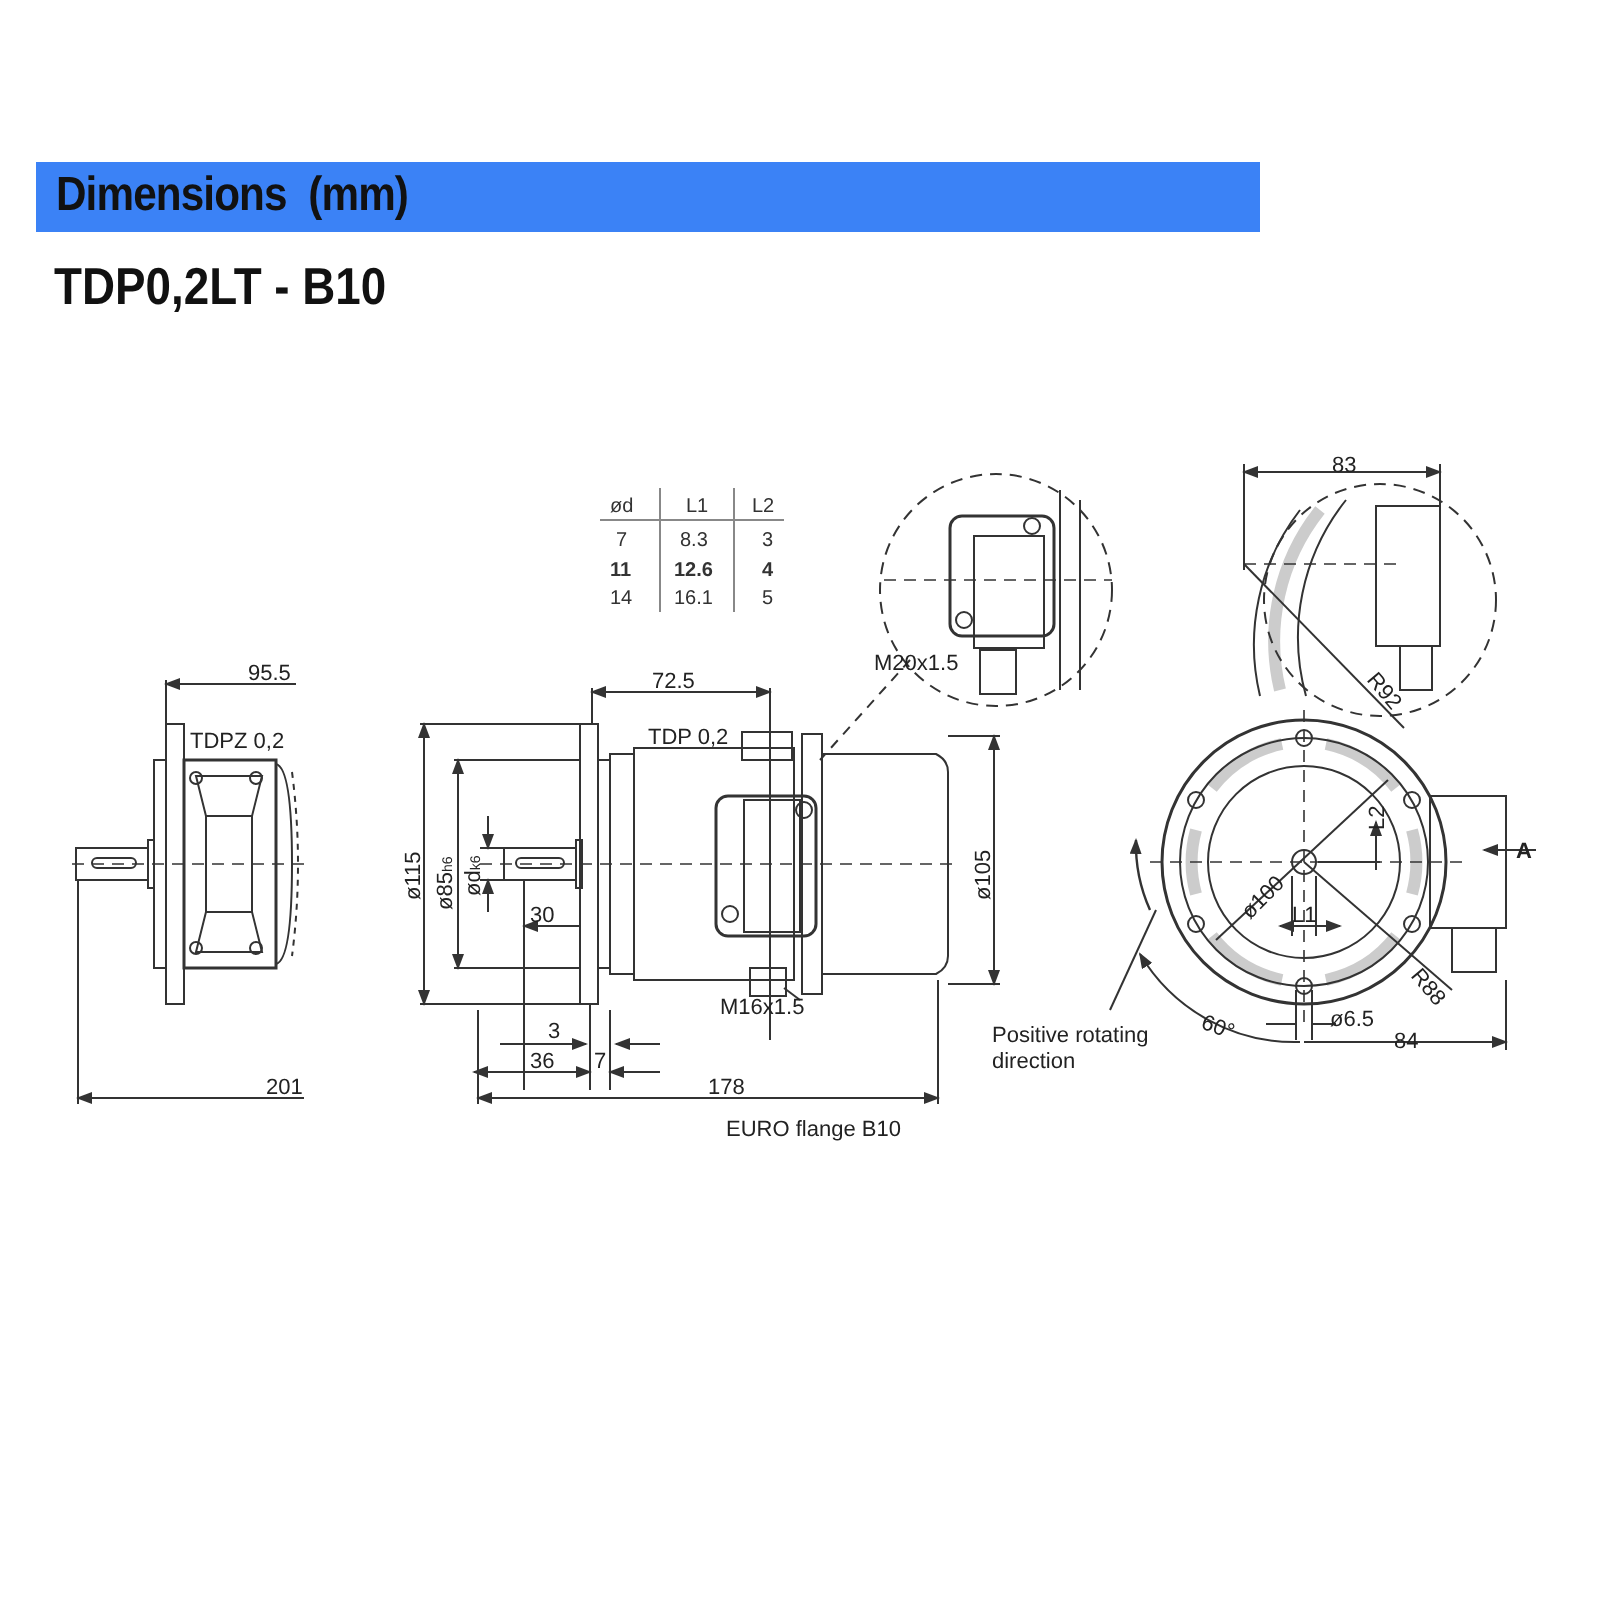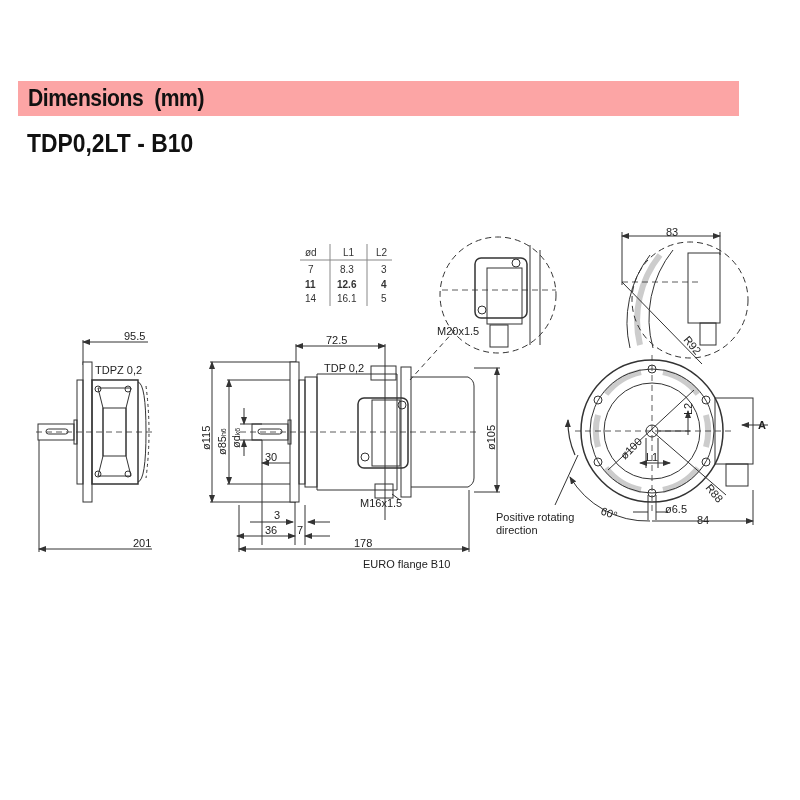--- a/index.html
+++ b/index.html
@@ -1,17 +1,17 @@
 <!DOCTYPE html>
 <html><head>
 <meta charset="utf-8">
 <style>
   html,body{margin:0;padding:0;background:#fff;}
   body{width:800px;height:800px;position:relative;overflow:hidden;font-family:"Liberation Sans",sans-serif;}
-  .banner{position:absolute;left:18px;top:81px;width:721px;height:35px;background:#fca5a5;}
+  .banner{position:absolute;left:18px;top:81px;width:612px;height:35px;background:#3b82f6;}
   .banner-title{position:absolute;left:10px;top:3px;font-size:24px;font-weight:bold;color:#111;letter-spacing:-0.5px;transform:scaleX(0.88);transform-origin:left center;white-space:pre;}
   .model{position:absolute;left:27px;top:128px;font-size:26px;font-weight:bold;color:#111;transform:scaleX(0.88);transform-origin:left center;white-space:nowrap;}
   svg.drawing{position:absolute;left:0;top:0;}
   .lbl{font-family:"Liberation Sans",sans-serif;font-size:11px;fill:#222;}
   .tbl{font-family:"Liberation Sans",sans-serif;font-size:10px;fill:#333;}
   .b{font-weight:bold;}
 </style>
 </head>
 <body>
 

